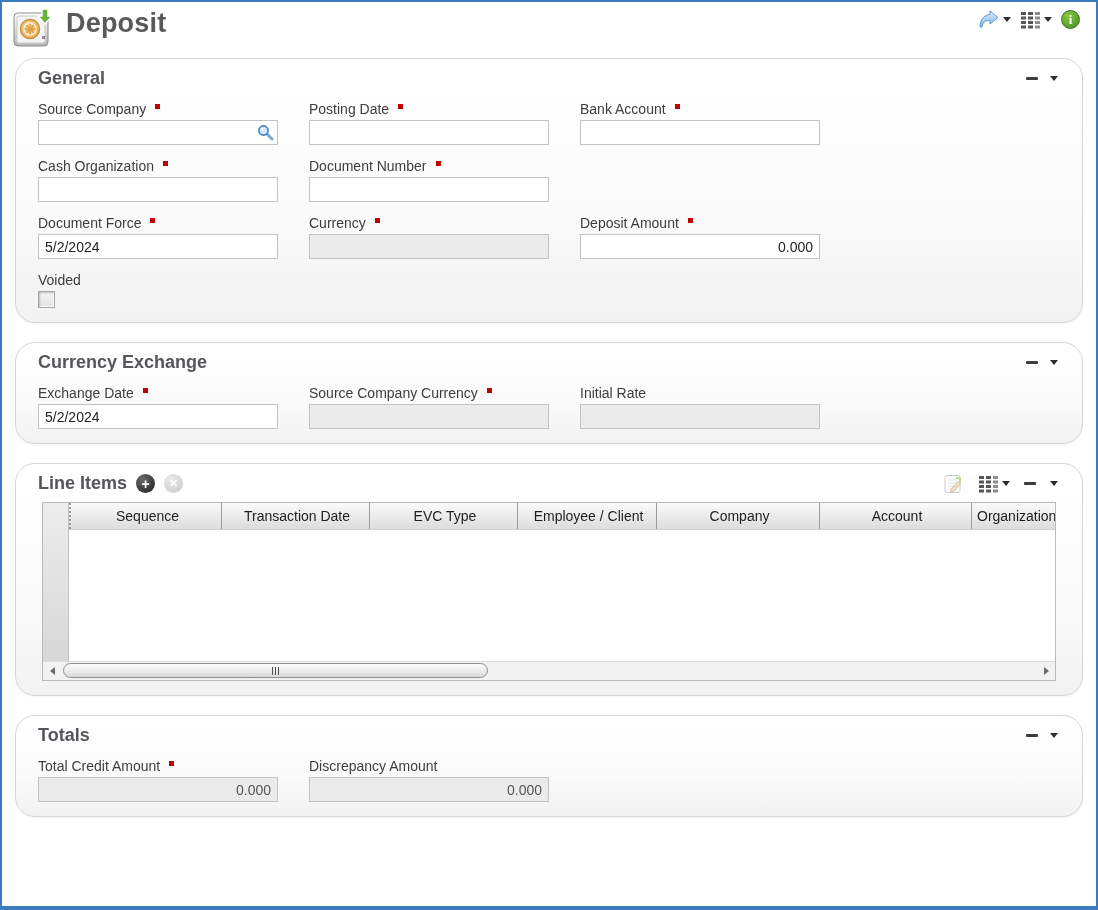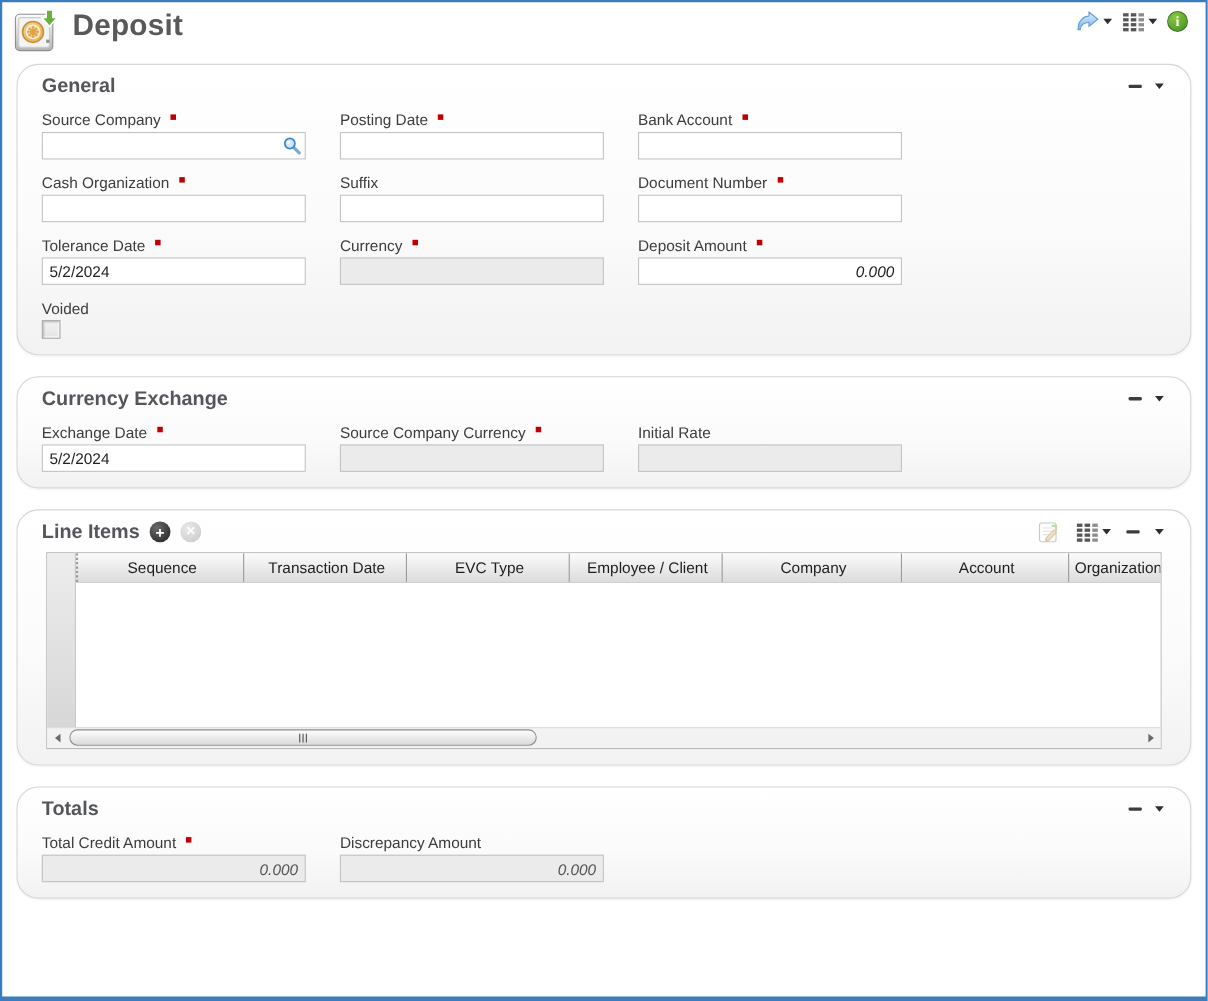--- a/index.html
+++ b/index.html
@@ -36,21 +36,21 @@
   .field-row { display: flex; margin-bottom: 13px; }
   .field-row:last-child { margin-bottom: 0; }
   .field { width: 271px; }
   .label { font-size: 14px; color: #3d3d3d; margin-bottom: 3px; display: flex; align-items: flex-start; gap: 9px; white-space: nowrap; }
   .req { width: 5px; height: 5px; background: #c00000; display: inline-block; margin-top: 3px; flex: none; }
   .tb {
     width: 240px; height: 25px; border: 1px solid #c3c3c3; background: #fff;
     font-family: inherit; font-size: 14px; color: #222; padding: 2px 6px; outline: none;
   }
   .tb.dis { background: #ebebeb; color: #555; }
-  .tb.num { text-align: right; font-style: italic; }
+  .tb.num { text-align: right; }
   .search-wrap { position: relative; width: 240px; }
   .search-wrap .tb { width: 100%; padding-right: 24px; }
   .search-icon { position: absolute; right: 4px; top: 4px; cursor: pointer; }
 
   .cb {
     width: 17px; height: 17px; border: 1px solid #a9a9a9; margin-top: 2px;
     background: linear-gradient(180deg,#f4f4f4,#e3e3e3);
     box-shadow: inset 1px 1px 2px rgba(0,0,0,.22), inset -1px -1px 1px #fff;
     cursor: pointer;
   }
@@ -214,37 +214,31 @@
     <div class="field-row">
       <div class="field">
         <div class="label">
           <span>Cash Organization</span>
             <span class="req"></span>
         </div>
         <input class="tb" type="text" style="">
       </div>
       <div class="field">
         <div class="label">
-          <span>Suffix</span>
+          <span>Document Number</span>
+            <span class="req"></span>
         </div>
         <input class="tb" type="text" style="">
       </div>
-      <div class="field">
-        <div class="label">
-          <span>Document Number</span>
-            <span class="req"></span>
-        </div>
-        <input class="tb" type="text" style="">
-      </div>
-    </div>
-
-    <div class="field-row">
-      <div class="field">
-        <div class="label">
-          <span>Tolerance Date</span>
+    </div>
+
+    <div class="field-row">
+      <div class="field">
+        <div class="label">
+          <span>Document Force</span>
             <span class="req"></span>
         </div>
         <input class="tb" type="text" value="5/2/2024" style="">
       </div>
       <div class="field">
         <div class="label">
           <span>Currency</span>
             <span class="req"></span>
         </div>
         <input class="tb dis" type="text" disabled="" style="">

